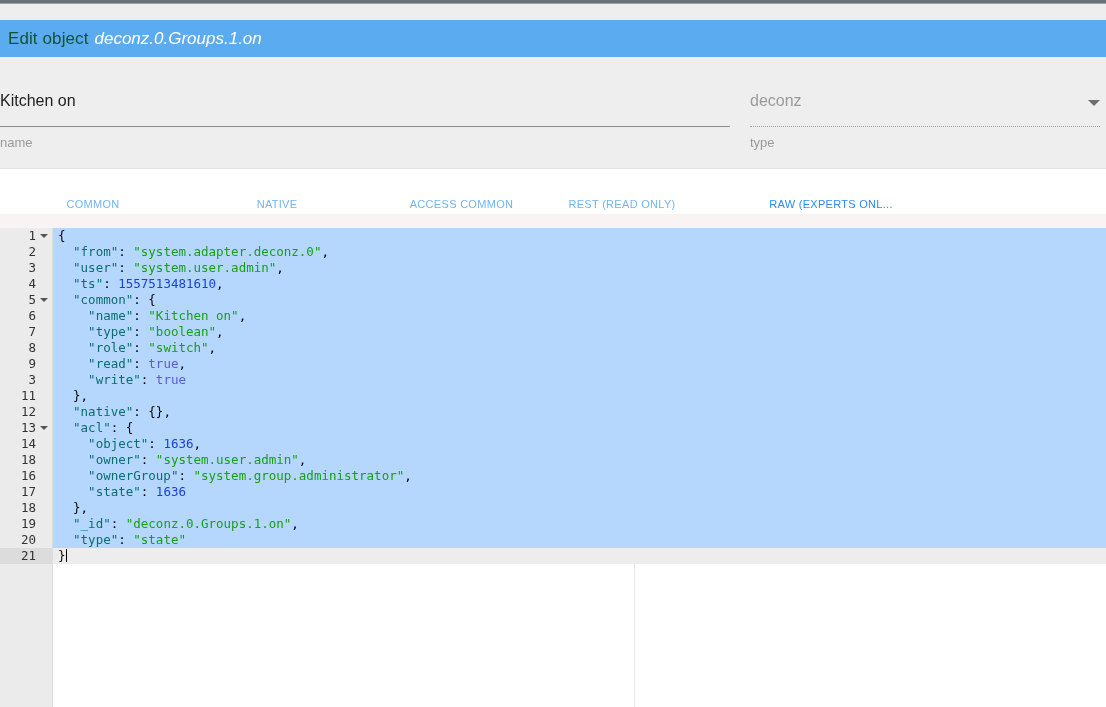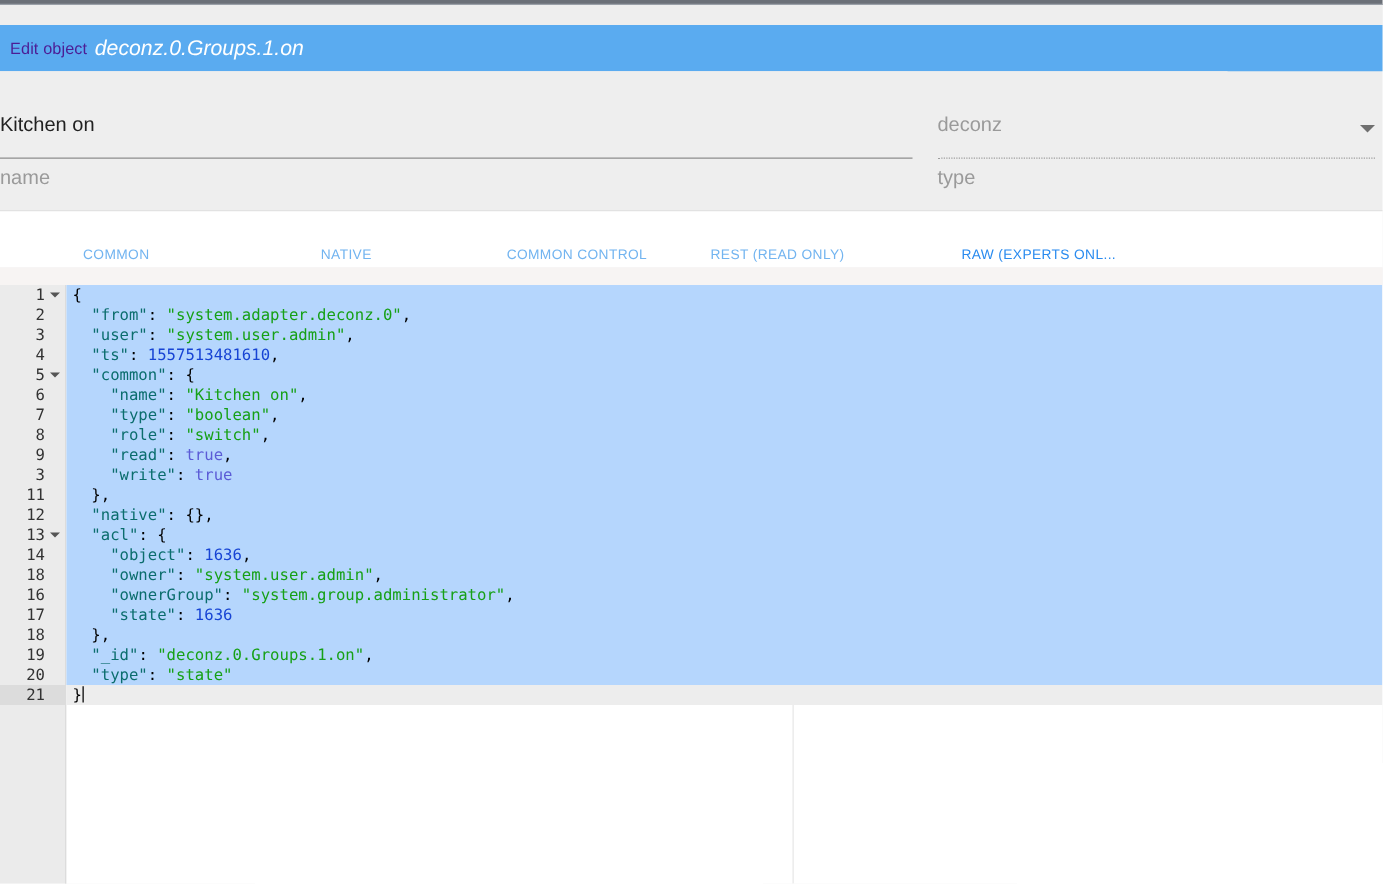--- a/index.html
+++ b/index.html
@@ -47,22 +47,22 @@
     left: 0; top: 20px;
     width: 1106px;
     height: 37px;
     background: #5aabf0;
     display: flex;
     align-items: center;
     box-sizing: border-box;
     padding-left: 8px;
   }
   .title-bar .title-text {
-    color: #4c1d95;
-    font-size: 13px;
+    color: #14532d;
+    font-size: 17px;
     line-height: 20px;
     letter-spacing: 0.1px;
     white-space: nowrap;
   }
   .title-bar .title-obj {
     color: #ffffff;
     font-size: 17px;
     font-style: italic;
     line-height: 20px;
     margin-left: 6px;
@@ -101,21 +101,21 @@
     height: 0;
     border-bottom: 1px solid #8d8d8d;
   }
   .field .field-rule.dotted {
     border-bottom: 1px dotted #9e9e9e;
   }
   .field .field-hint {
     position: absolute;
     left: 0;
     top: 77px;
-    font-size: 16px;
+    font-size: 13px;
     line-height: 18px;
     color: #9a9a9a;
     white-space: nowrap;
   }
 
   #field-name { left: 0; top: 0; width: 740px; }
   #field-name .field-value { left: 0; }
   #field-name .field-rule { width: 730px; }
   #field-name .field-hint { left: 0; }
 
@@ -312,21 +312,21 @@
   <div class="tab-bar">
     <div class="tab" id="tab-0">
       <span>COMMON</span>
       <span class="tab-underline"></span>
     </div>
     <div class="tab" id="tab-1">
       <span>NATIVE</span>
       <span class="tab-underline"></span>
     </div>
     <div class="tab" id="tab-2">
-      <span>COMMON CONTROL</span>
+      <span>ACCESS COMMON</span>
       <span class="tab-underline"></span>
     </div>
     <div class="tab" id="tab-3">
       <span>REST (READ ONLY)</span>
       <span class="tab-underline"></span>
     </div>
     <div class="tab active" id="tab-4">
       <span>RAW (EXPERTS ONL...</span>
       <span class="tab-underline"></span>
     </div>

